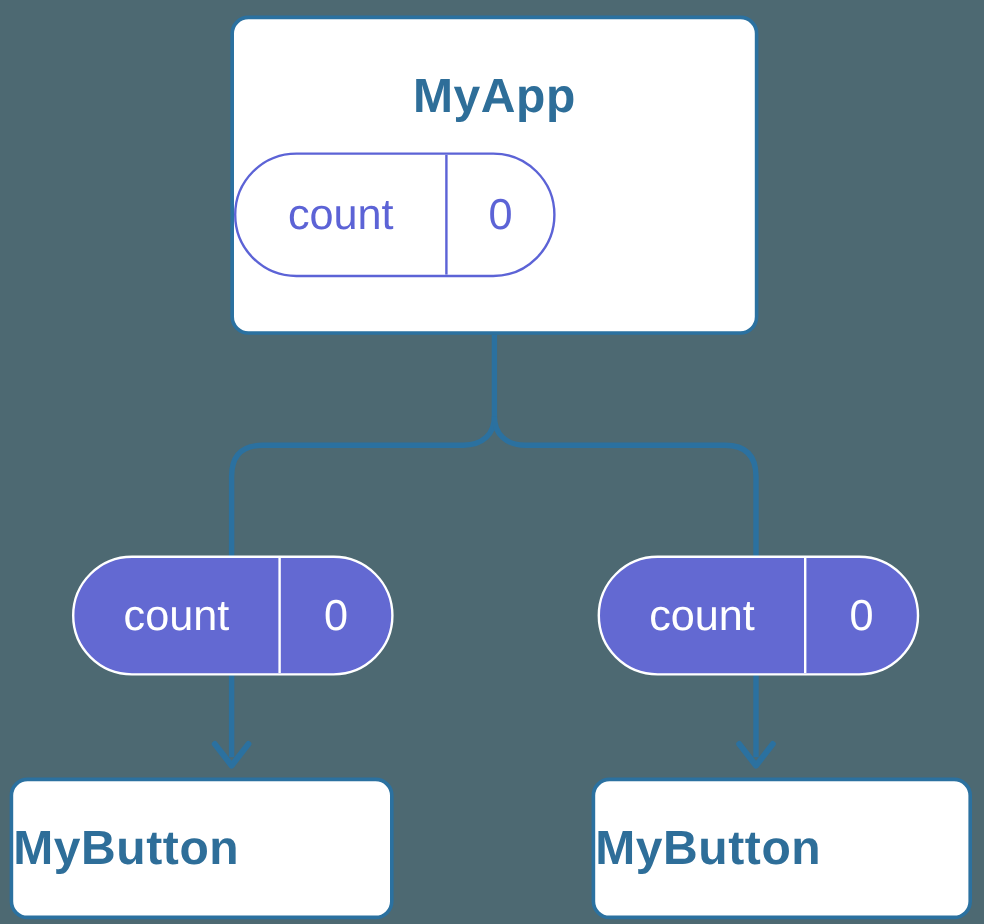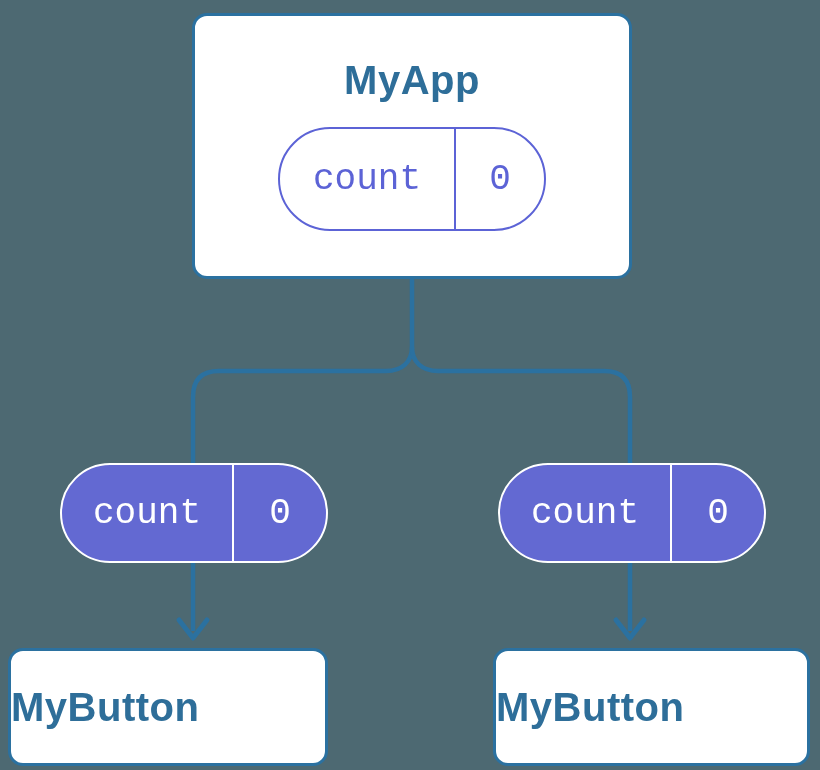--- a/index.html
+++ b/index.html
@@ -46,29 +46,28 @@
   }
   .card-title{
     color:var(--node-text-blue);
     font-size:40px;
     font-weight:600;
     letter-spacing:.5px;
     text-align:center;
   }
   .root-card{
     left:192px;top:13px;width:440px;height:266px;
-    display:flex;flex-direction:column;align-items:center;
+    display:flex;flex-direction:column;
   }
   .root-card .card-title{margin-top:42px;}
   .state-pill{
     display:flex;align-items:stretch;
     border-radius:60px;
     overflow:hidden;
     font-size:36px;
-    font-family:Liberation Mono, monospace;
   }
   .state-pill .state-label,
   .state-pill .state-value{
     display:flex;align-items:center;justify-content:center;
   }
   .root-state{
     margin-top:24px;
     width:268px;height:104px;
     background:var(--card-fill);
     border:2px solid var(--state-outline-purple);

